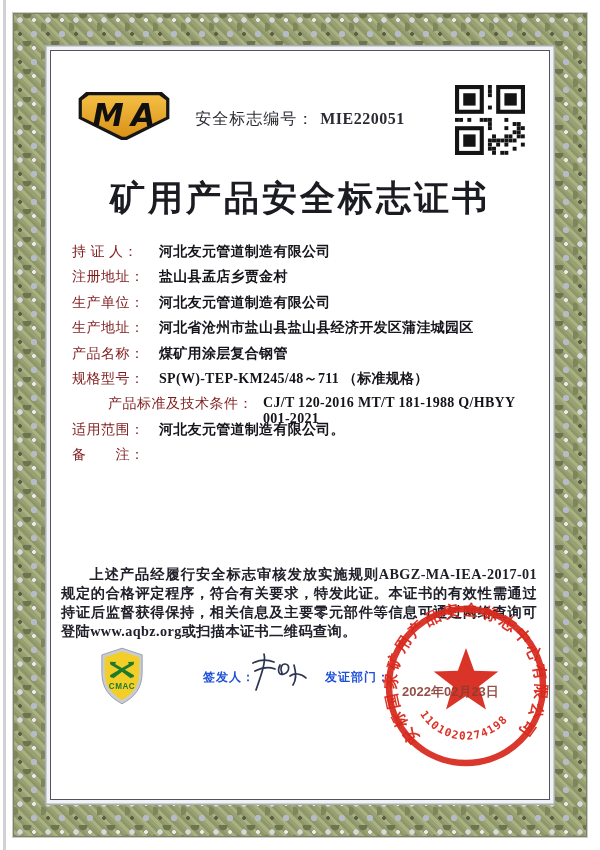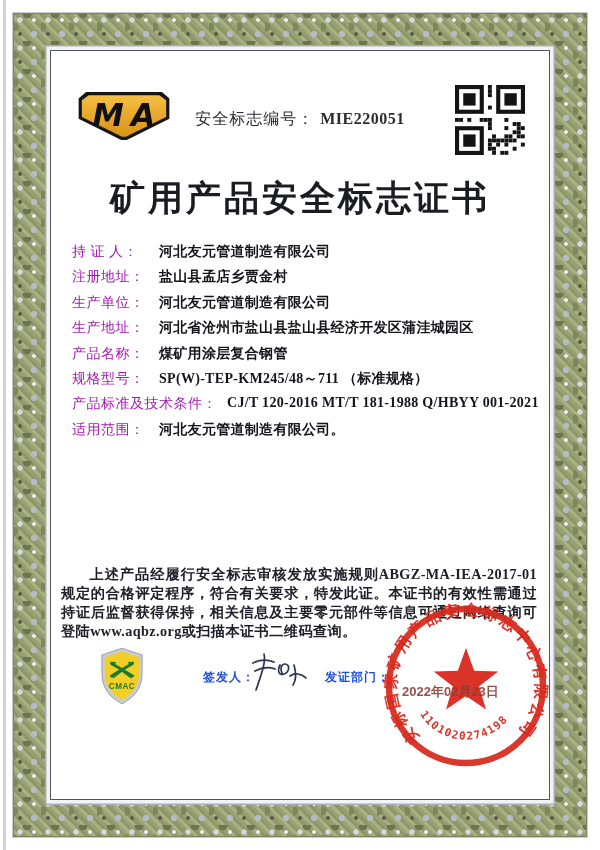--- a/index.html
+++ b/index.html
@@ -34,23 +34,23 @@
   .ma-logo { left:26px; top:40px; width:94px; height:50px; }
   .mark-no { left:0; right:0; top:58px; text-align:center; font-size:16px; color:#2b2b33; letter-spacing:1px; }
   .mark-no .num { font-weight:bold; letter-spacing:.5px; margin-left:6px; }
   .qr { left:404px; top:34px; width:70px; height:70px; }
 
   .title { left:0; right:0; top:124px; text-align:center; font-size:35px; font-weight:bold;
            color:#1b1b22; letter-spacing:3px; font-family:"Liberation Serif","DejaVu Serif",serif; }
 
   .rows { left:21px; right:8px; top:192px; }
   .row { display:flex; align-items:flex-start; height:25.4px; font-size:14px; }
-  .row .lab { flex:none; width:87px; color:#a21caf; letter-spacing:.5px; }
+  .row .lab { flex:none; width:87px; color:#7f1d1d; letter-spacing:.5px; }
   .row .val { font-weight:bold; color:#14141b; letter-spacing:.3px; }
-  .row.wide .lab { width:auto; }
+  .row.wide .lab { width:auto;margin-left:36px; }
   .row.wide .val { margin-left:10px; }
   .row.dates .val1 { flex:none; width:145px; font-weight:bold; color:#14141b; }
   .row.dates .lab2 { flex:none; width:77px; color:#2b2b33; letter-spacing:.5px; }
 
   .statement { left:10px; right:12px; top:500px; font-size:14.2px; line-height:19px;
                color:#20202a; font-weight:600; text-align:justify; text-indent:2em; letter-spacing:.4px;margin-top:14px; }
 
   .cmac-logo { left:48px; top:596px; width:46px; height:58px; }
   .signer-label, .dept-label { top:618px; font-size:12px; color:#1d4ed8; letter-spacing:1px; font-weight:600; }
   .signer-label { left:152px; }
@@ -174,20 +174,23 @@
       <span class="val">SP(W)-TEP-KM245/48～711 （标准规格）</span>
     </div>
     <div class="row wide">
       <span class="lab">产品标准及技术条件：</span>
       <span class="val">CJ/T 120-2016 MT/T 181-1988 Q/HBYY 001-2021</span>
     </div>
     <div class="row">
       <span class="lab">适用范围：</span>
       <span class="val">河北友元管道制造有限公司。</span>
     </div>
+    <div class="row">
+      <span class="lab">备　　注：</span>
+    </div>
   </div>
 
   <p class="abs statement">上述产品经履行安全标志审核发放实施规则ABGZ-MA-IEA-2017-01规定的合格评定程序，符合有关要求，特发此证。本证书的有效性需通过持证后监督获得保持，相关信息及主要零元部件等信息可通过网络查询可登陆www.aqbz.org或扫描本证书二维码查询。</p>
 
   <div class="abs cmac-logo">
     <svg viewBox="0 0 48 60">
       <path d="M24 1 L45 8 V26 C45 43 37 52 24 59 C11 52 3 43 3 26 V8 Z" fill="#c9ccd1" stroke="#989da5" stroke-width="1"></path>
       <path d="M24 4.5 L42 10.5 V26 C42 41 35 48.5 24 55 C13 48.5 6 41 6 26 V10.5 Z" fill="#f2ce27"></path>
       <g stroke-linecap="round">
         <path d="M13 17 L35 30" stroke="#1e7a2e" stroke-width="3" fill="none"></path>

